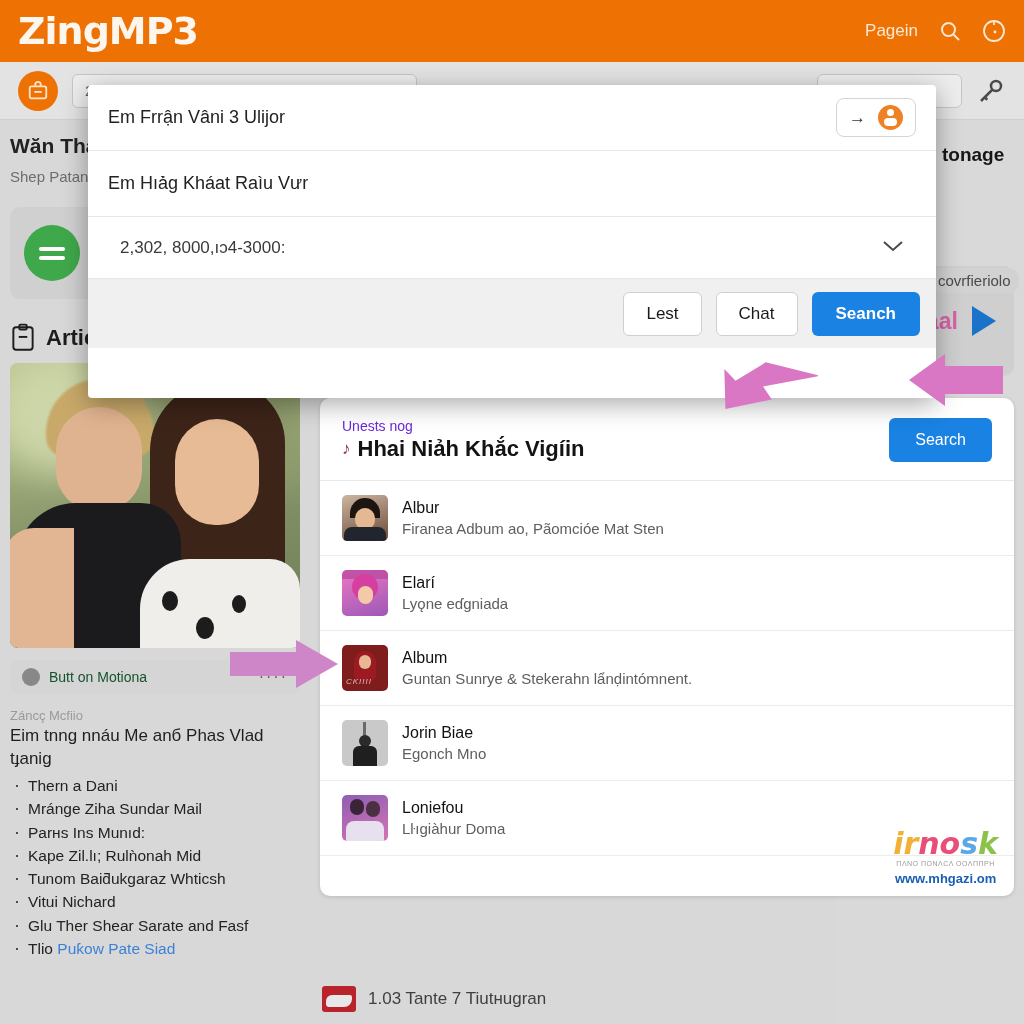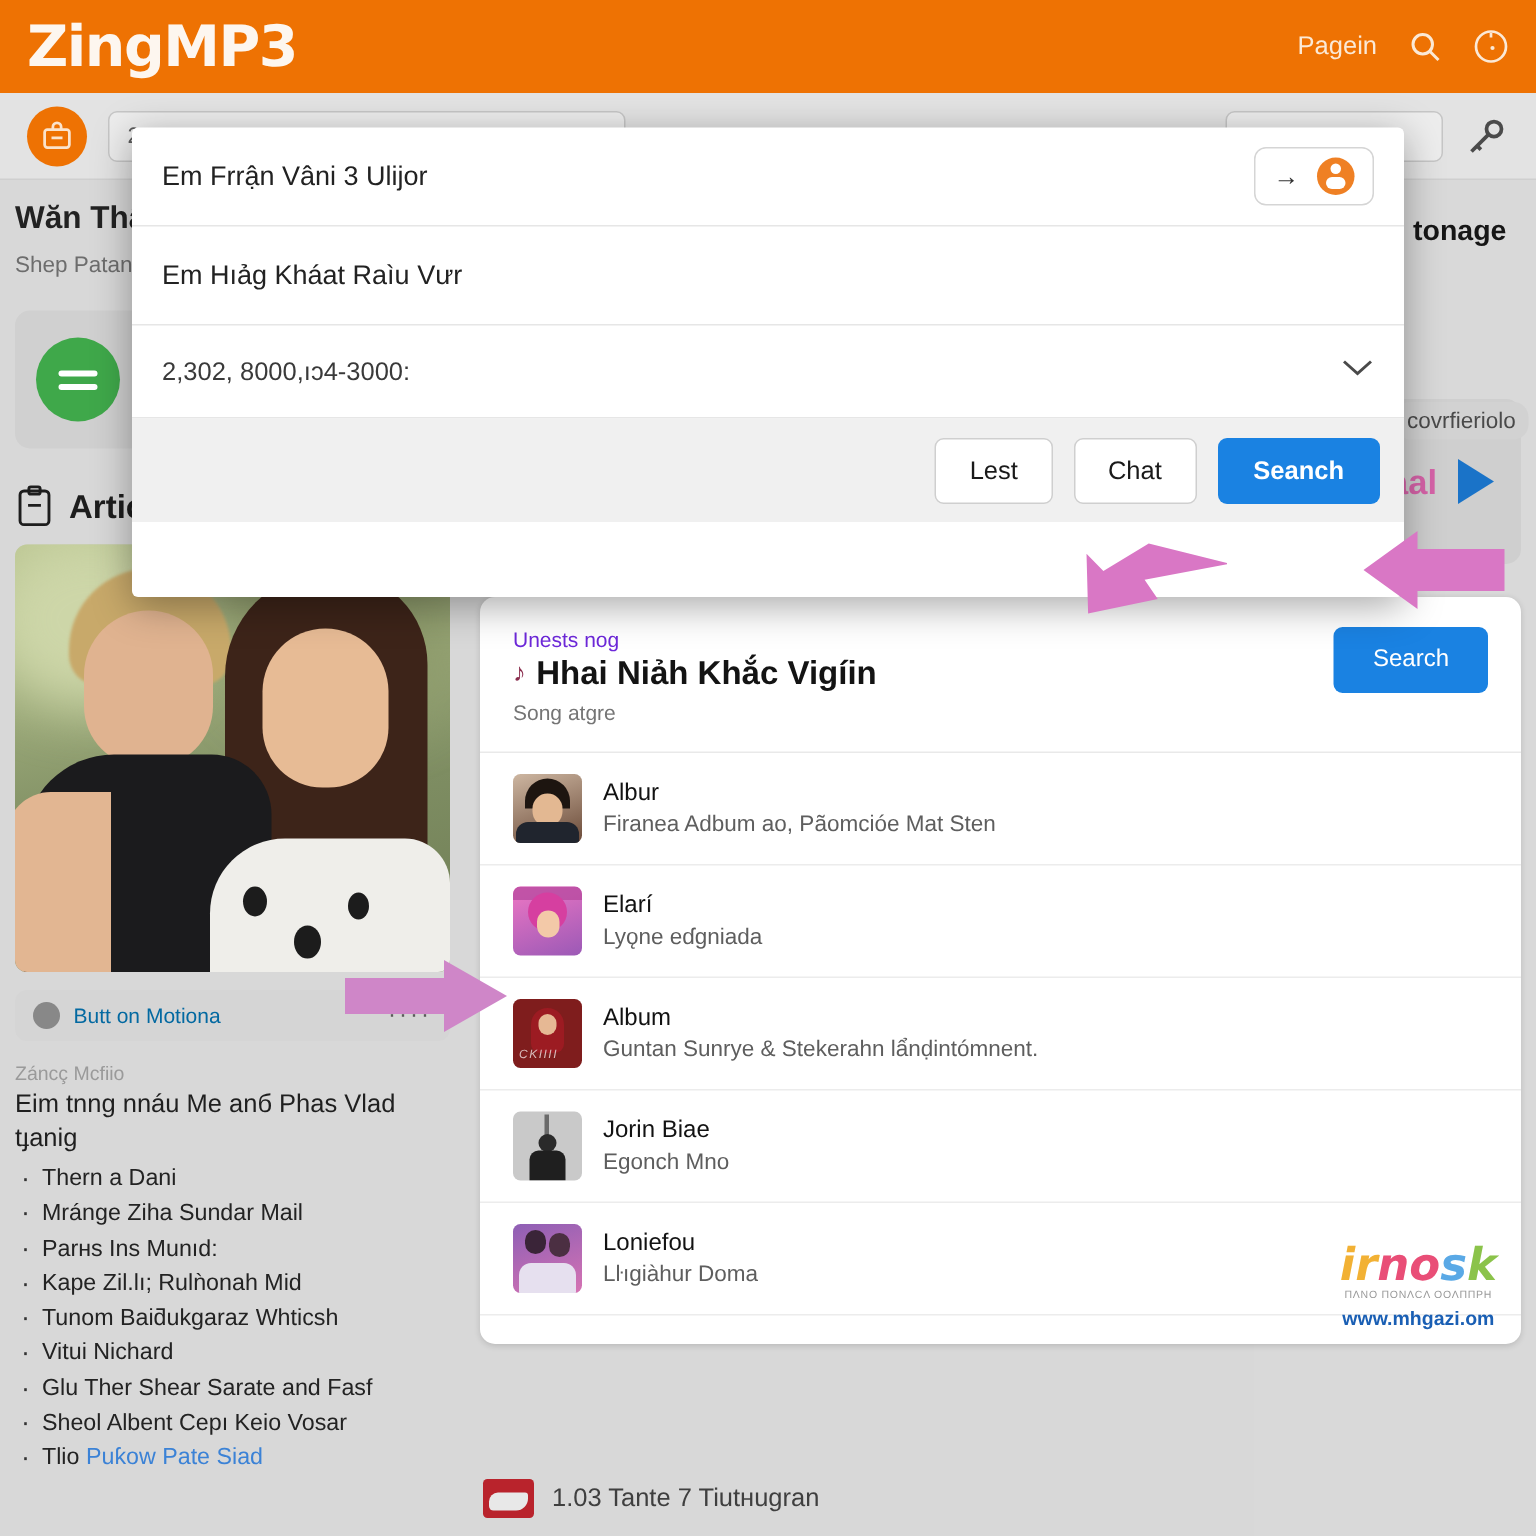--- a/index.html
+++ b/index.html
@@ -94,21 +94,21 @@
   .photo .dot1,.photo .dot2,.photo .dot3 { position:absolute; background:#1c1c1c; border-radius:50%; }
   .photo .dot1 { left:152px; top:228px; width:16px; height:20px; }
   .photo .dot2 { left:186px; top:254px; width:18px; height:22px; }
   .photo .dot3 { left:222px; top:232px; width:14px; height:18px; }
 
   .pill {
     margin-top: 12px; height: 34px; background: #d5d5d5; border-radius: 8px;
     display: flex; align-items: center; gap: 9px; padding: 0 12px;
   }
   .pill .av { width: 18px; height: 18px; border-radius: 50%; background: #888; flex:0 0 auto; }
-  .pill .txt { font-size: 14px; color: #0369a1; flex: 1 1 auto; }
+  .pill .txt { font-size: 14px; color: #14532d; flex: 1 1 auto; }
   .pill .dots { font-size: 16px; color: #5a5a5a; letter-spacing: 2px; }
 
   .kicker { font-size: 13px; color: #9a9a9a; margin-top: 14px; }
   .lede { font-size: 17px; color: #1f1f1f; line-height: 1.33; margin-top: 2px; }
   .bullets { list-style: none; margin: 4px 0 0 0; padding: 0; }
   .bullets li {
     font-size: 15.5px; color: #232323; line-height: 1.5;
     padding-left: 18px; position: relative;
   }
   .bullets li::before { content: "·"; position: absolute; left: 4px; top: -2px; font-size: 18px; color: #333; }
@@ -220,21 +220,21 @@
   .m-chip {
     display: flex; align-items: center; gap: 12px;
     border: 1px solid #d5d5d5; border-radius: 8px; padding: 6px 12px; background: #fff;
   }
   .m-chip .arrow { color: #333; font-size: 17px; }
   .m-chip .ob { width: 25px; height: 25px; border-radius: 50%; background: #ef8024; position: relative; }
   .m-chip .ob::before { content:""; position:absolute; left:9px; top:4px; width:7px; height:7px; border-radius:50%; background:#fff; }
   .m-chip .ob::after { content:""; position:absolute; left:6px; top:13px; width:13px; height:8px; border-radius:4px; background:#fff; }
   .m-select {
     height: 62px; display: flex; align-items: center; justify-content: space-between;
-    padding: 0 20px; border-bottom: 1px solid #e6e6e6; margin: 0 0;
+    padding: 0 32px; border-bottom: 1px solid #e6e6e6; margin: 0 0;
   }
   .m-select .val { font-size: 17px; color: #3a3a3a; }
   .m-foot {
     height: 69px; background: #f0f0f0; display: flex; align-items: center;
     justify-content: flex-end; gap: 14px; padding: 0 16px;
   }
   .btn-g {
     background: #fff; border: 1px solid #cfcfcf; border-radius: 6px;
     font-size: 17px; color: #1a1a1a; padding: 11px 22px; cursor: pointer;
   }
@@ -345,21 +345,20 @@
       <div class="kicker">Záncç Mcfiio</div>
       <div class="lede">Eim tnng nnáu Me anб Phas Vlad tɟanig</div>
       <ul class="bullets">
         <li><span>Thern a Dani</span></li>
         <li><span>Mránge Ziha Sundar Mail</span></li>
         <li><span>Parнs Ins Munıd:</span></li>
         <li><span>Kape Zil.lı; Rulǹonah Mid</span></li>
         <li><span>Tunom Baiƌukgaraz Whticsh</span></li>
         <li><span>Vitui Nichard</span></li>
         <li><span>Glu Ther Shear Sarate and Fasf</span></li>
-        <li><span>Sheol Albent Cepı Keio Vosar</span></li>
         <li><span>Tlio </span><span class="lnk">Puƙow Pate Siad</span></li>
       </ul>
     </div>
 
     <div class="rightcol">
 
       <div class="nowplaying">
         <div class="np-thumb">
           <div class="cap"></div>
             <div class="oval"></div>
@@ -377,21 +376,20 @@
       </div>
 
       <div class="results">
         <div class="res-head">
           <div class="rh-left">
             <div class="rh-kicker">Unests nog</div>
             <div class="rh-title">
               <span class="rh-glyph">♪‭</span>
               <span>Hhai Niảh Khắc Vigíin</span>
             </div>
-            <div class="rh-sub">Song atɡre</div>
           </div>
           <button class="btn-search">Search</button>
         </div>
 
         <div class="res-item">
           <span class="ri-thumb t-albur">
               <i class="h"></i>
               <i class="f"></i>
               <i class="b"></i>
             </span>

